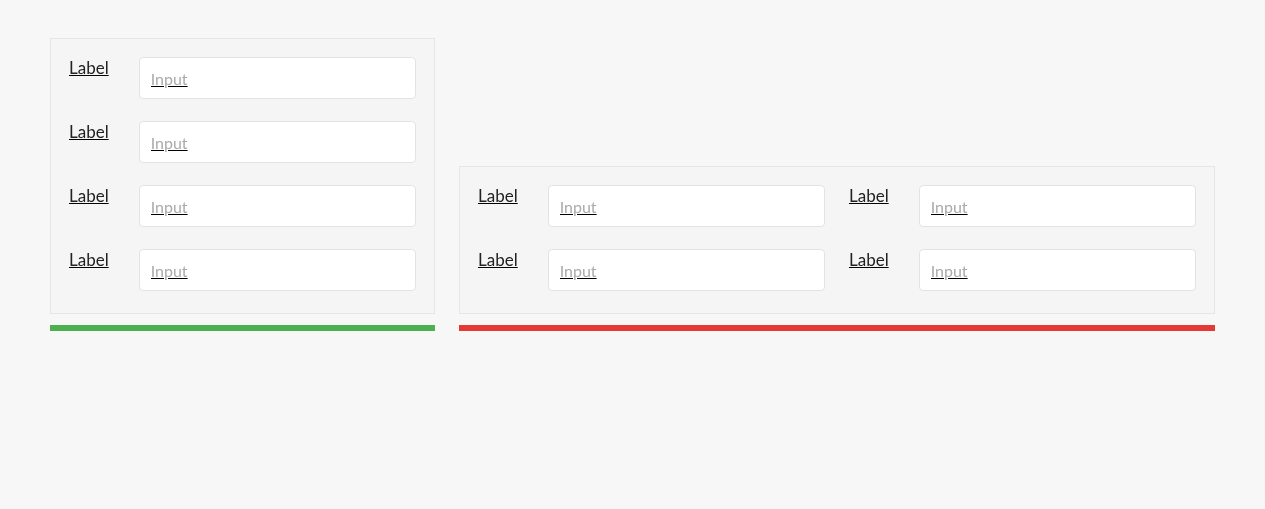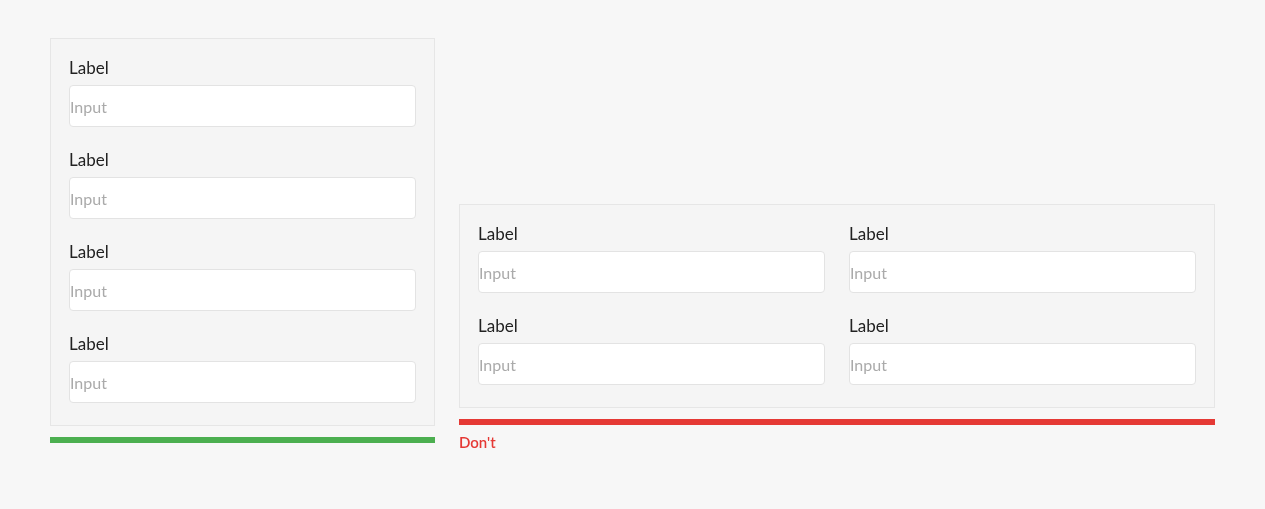--- a/index.html
+++ b/index.html
@@ -47,40 +47,42 @@
     }
     .dont .row {
       display: flex;
       gap: 24px;
     }
     .dont .field {
       flex: 1;
     }
     .field {
       display: flex;
-      flex-direction: column;
+      flex-direction: row;
       gap: 6px;
+      text-decoration: underline;
     }
     .field-label {
       font-size: 17px;
       color: #222;
       font-weight: 400;
       line-height: 1.3;
     }
     .field-input {
       width: 100%;
       background: #ffffff;
       border: 1px solid #e3e3e3;
       border-radius: 4px;
-      padding: 10px 0;
+      padding: 10px 11px;
       font-size: 16px;
       color: #333;
       font-family: inherit;
       line-height: 1.3;
       height: 42px;
+      margin-left: 24px;
     }
     .field-input::placeholder {
       color: #aaaaaa;
     }
     .bar {
       height: 6px;
       margin-top: 11px;
       margin-bottom: 8px;
     }
     .bar.green {
@@ -145,16 +147,15 @@
           <label class="field-label">Label</label>
           <input class="field-input" type="text" placeholder="Input" style="">
         </div>
         <div class="field">
           <label class="field-label">Label</label>
           <input class="field-input" type="text" placeholder="Input" style="">
         </div>
       </div>
     </div>
     <div class="bar red"></div>
-    <div class="caption red">Don't</div>
   </div>
 
 </div>
 
 </body></html>

